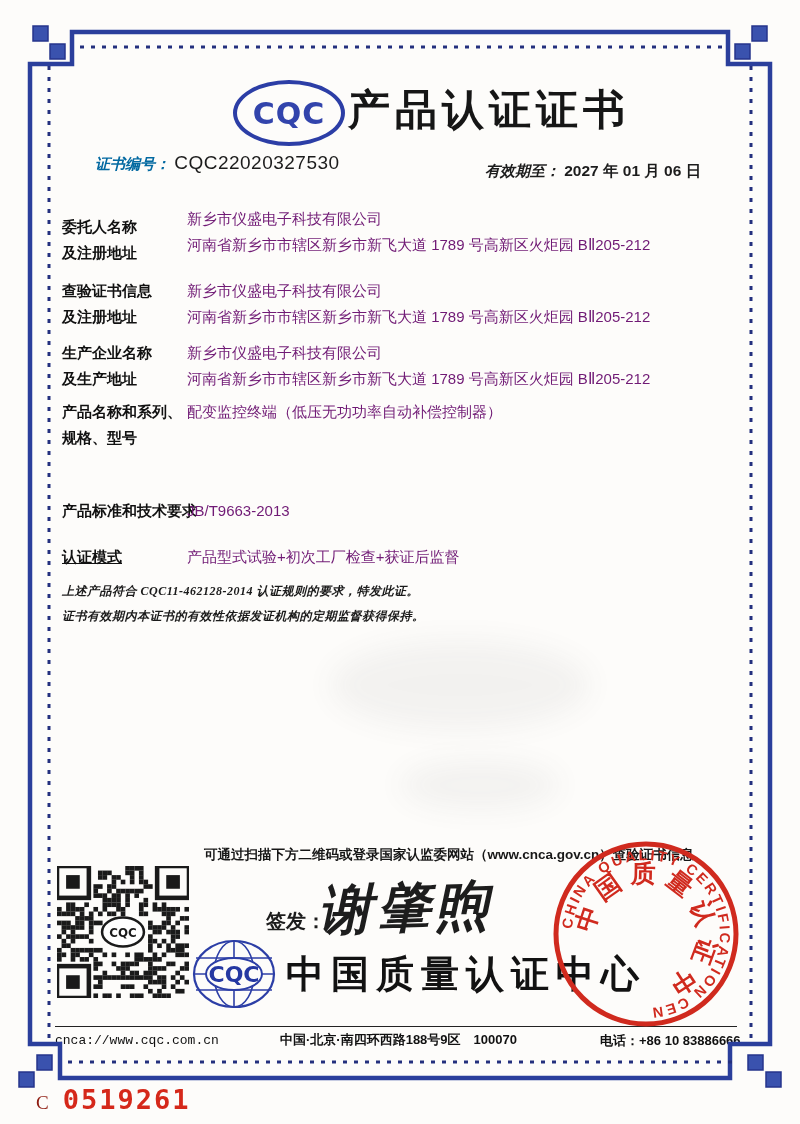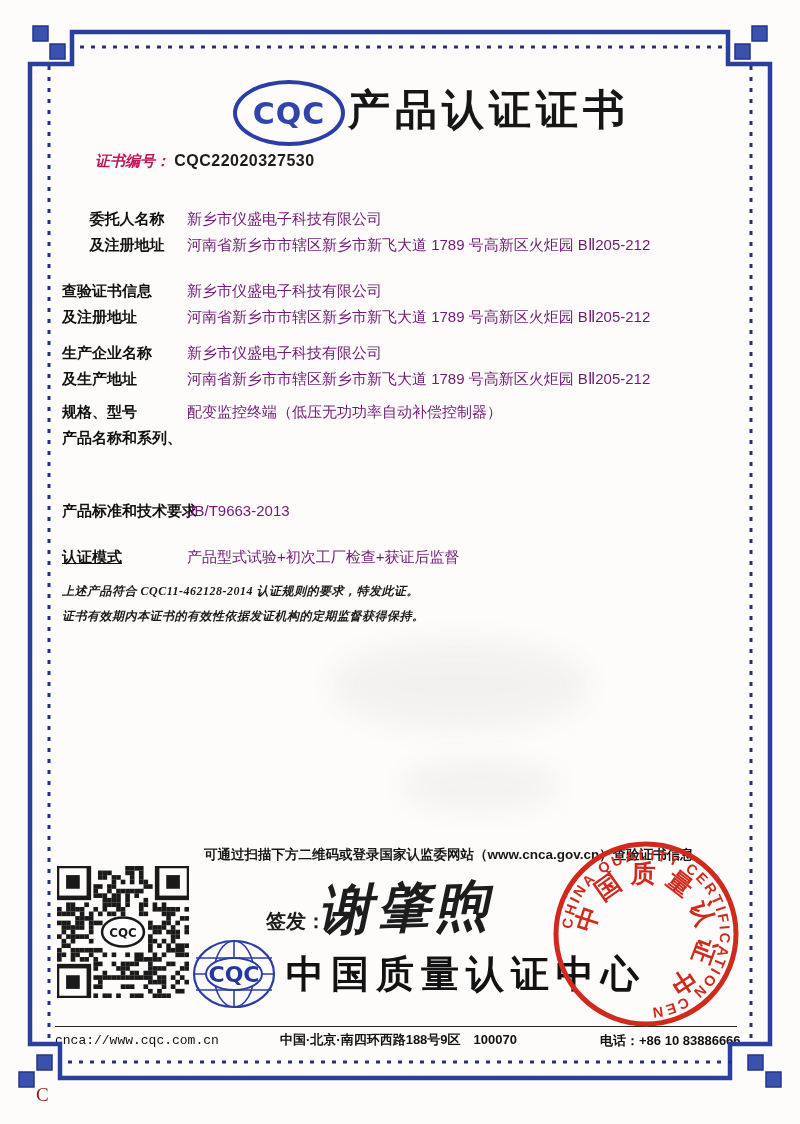--- a/index.html
+++ b/index.html
@@ -21,22 +21,22 @@
     font-weight:bold;font-size:30px;color:#3244ac;letter-spacing:1px;
     font-family:"DejaVu Sans",sans-serif;
   }
   .page-title{
     position:absolute;left:348px;top:82px;width:320px;
     font-size:42px;font-weight:bold;letter-spacing:5px;color:#161616;
     font-family:"Liberation Sans","DejaVu Sans",sans-serif;
   }
   .kai{font-family:"Liberation Serif","DejaVu Serif",serif;font-style:italic;font-weight:bold;}
   .cert-no{position:absolute;left:95px;top:152px;font-size:15px;}
-  .cert-no .lbl{font-size:15px;color:#be185d;}
-  .cert-no .val{font-size:16px;font-weight:bold;font-style:normal;letter-spacing:.5px;}
+  .cert-no .lbl{font-size:15px;color:#0369a1;}
+  .cert-no .val{font-size:19px;font-weight:normal;font-style:normal;letter-spacing:.5px;}
   .date-block{position:absolute;left:485px;top:158px;font-size:15px;line-height:26px;}
   .date-block .val{font-weight:bold;font-style:normal;font-family:"Liberation Sans",sans-serif;font-size:15.5px;}
   
   .sec-label{position:absolute;left:62px;width:130px;font-weight:bold;font-size:15px;line-height:26px;color:#111;}
   .sec-value{position:absolute;left:187px;width:555px;font-size:15px;line-height:26px;color:#701a75;}
   .spec-para{font-size:15px;line-height:21.5px;}
   .statement{position:absolute;left:62px;font-size:12px;letter-spacing:.5px;color:#1a1a1a;}
   
   .verify-note{position:absolute;left:204px;top:846px;font-size:13.5px;font-weight:bold;color:#171717;}
   #qr-box{position:absolute;left:57px;top:866px;width:132px;height:132px;}
@@ -90,23 +90,27 @@
   <span>CQC</span>
 </div>
 <div class="page-title">产品认证证书</div>
 
 <div class="cert-no">
   <span class="kai lbl">证书编号：</span>
   <span class="val">CQC22020327530</span>
 </div>
 
 <div class="date-block">
-</div>
-
-<div class="sec-label" style="top:206px;text-align:center;">
+  <div>
+    <span class="kai">有效期至：</span>
+    <span class="val">2027 年 01 月 06 日</span>
+  </div>
+</div>
+
+<div class="sec-label" style="top:214px;">
   <div>委托人名称</div>
     <div>及注册地址</div>
 </div>
 <div class="sec-value" style="top:206px;">
   <div>新乡市仪盛电子科技有限公司</div>
   <div>河南省新乡市市辖区新乡市新飞大道 1789 号高新区火炬园 BⅡ205-212</div>
 </div>
 
 <div class="sec-label" style="top:278px;">
   <div>查验证书信息</div>
@@ -120,22 +124,22 @@
 <div class="sec-label" style="top:340px;">
   <div>生产企业名称</div>
     <div>及生产地址</div>
 </div>
 <div class="sec-value" style="top:340px;">
   <div>新乡市仪盛电子科技有限公司</div>
   <div>河南省新乡市市辖区新乡市新飞大道 1789 号高新区火炬园 BⅡ205-212</div>
 </div>
 
 <div class="sec-label" style="top:399px;width:140px;">
-  <div>规格、型号</div>
-    <div>产品名称和系列、</div>
+  <div>产品名称和系列、</div>
+    <div>规格、型号</div>
 </div>
 <div class="sec-value" style="top:399px;">
   <div style="margin-bottom:1px;">配变监控终端（低压无功功率自动补偿控制器）</div>
 </div>
 
 <div class="sec-label" style="top:498px;width:150px;">产品标准和技术要求</div>
 <div class="sec-value" style="top:498px;">JB/T9663-2013</div>
 
 <div class="sec-label" style="top:544px;text-decoration:underline;">认证模式</div>
 <div class="sec-value" style="top:544px;">产品型式试验+初次工厂检查+获证后监督</div>
@@ -460,13 +464,14 @@
 
 <div class="footer-line"></div>
 <div class="footer-row">
   <span class="footer-web">cnca://www.cqc.com.cn</span>
   <span class="footer-addr">中国·北京·南四环西路188号9区　100070</span>
   <span class="footer-phone">电话：+86 10 83886666</span>
 </div>
 
 <div class="serial">
   <span class="pfx">C</span>
+  <span class="num">0519261</span>
 </div>
 
 </body></html>

